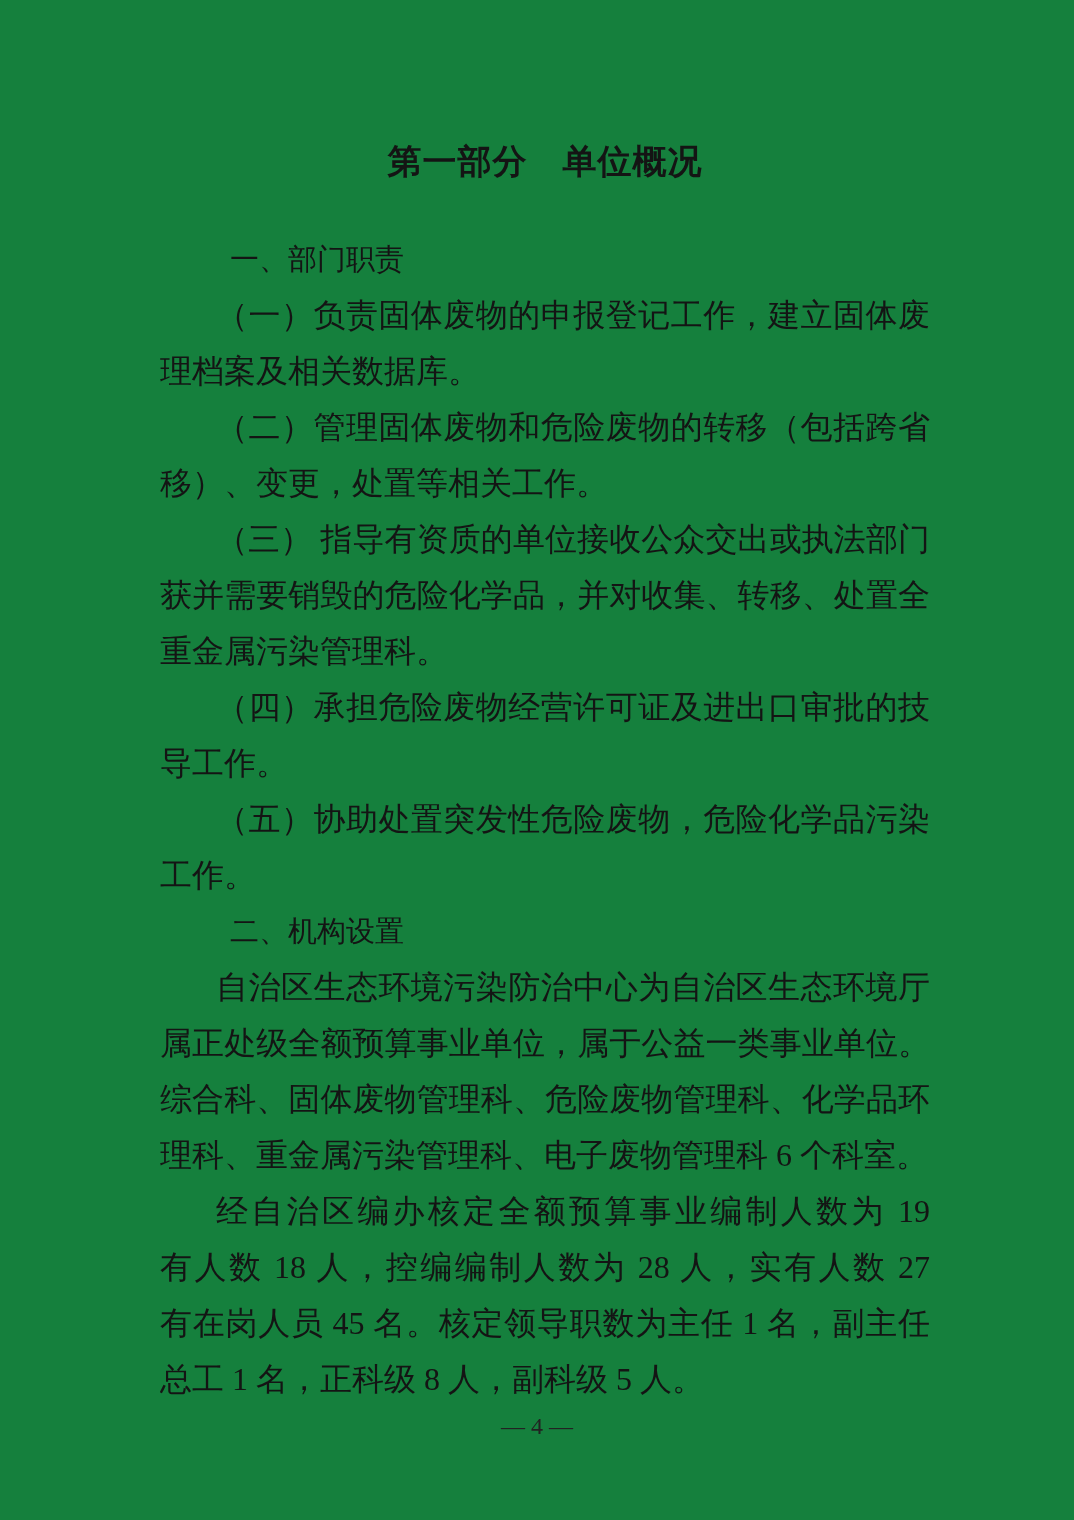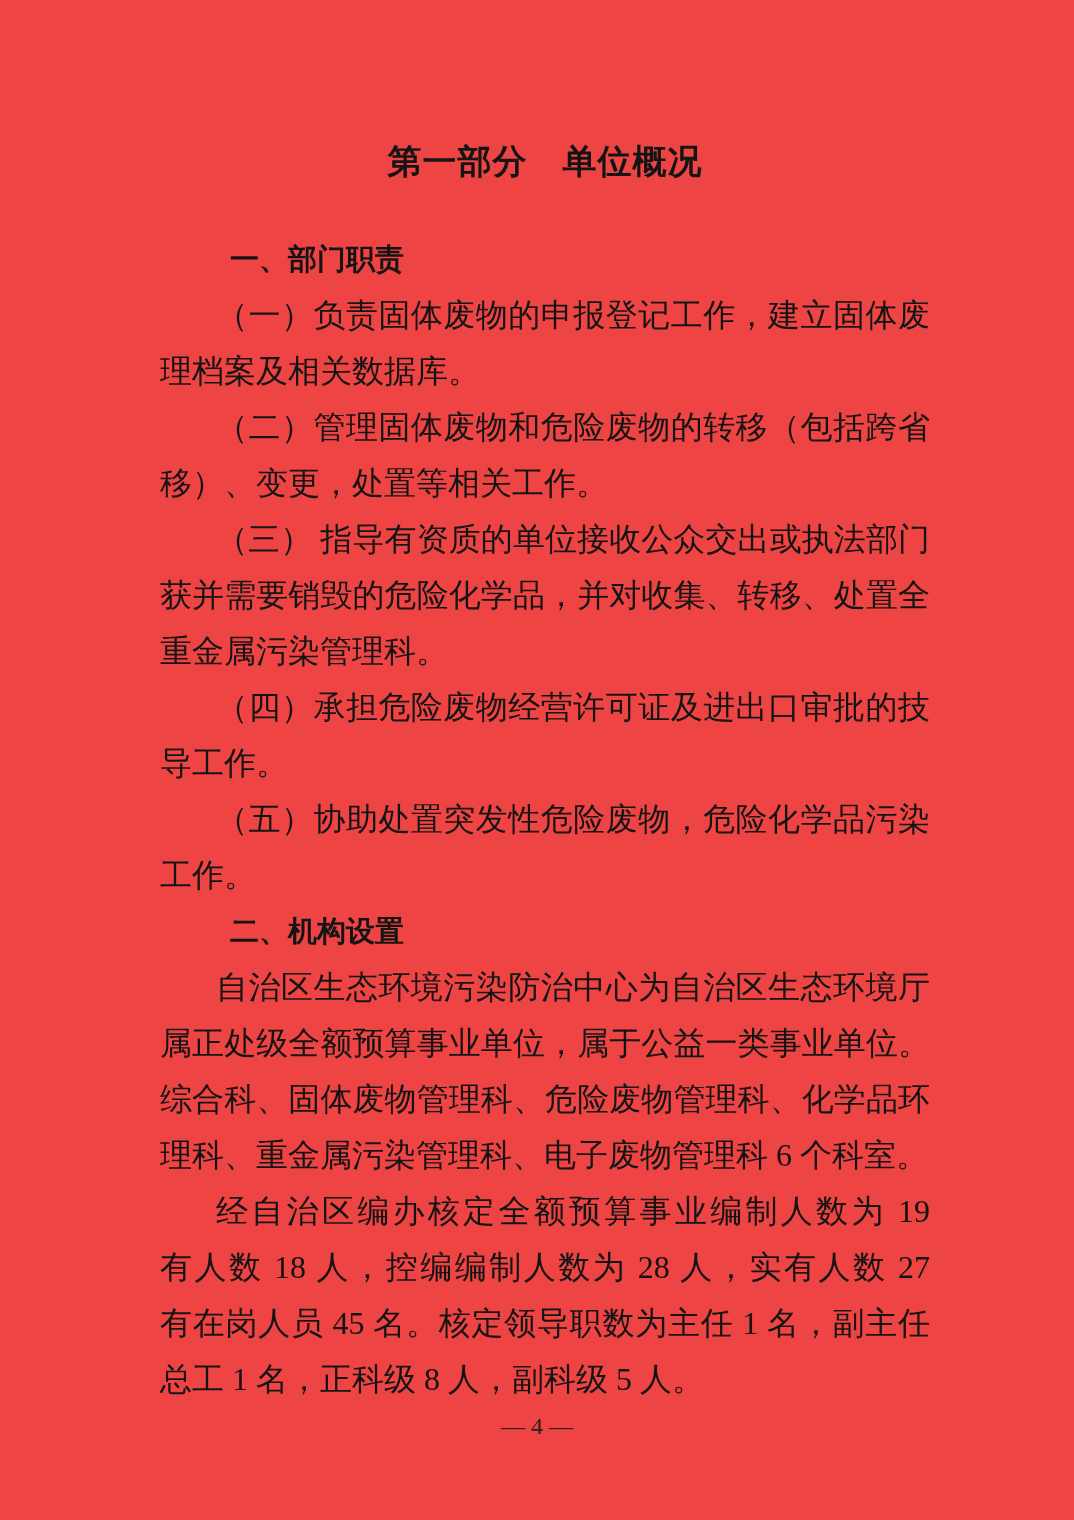--- a/index.html
+++ b/index.html
@@ -1,19 +1,19 @@
 <!DOCTYPE html>
 <html><head>
 <meta charset="utf-8">
 <style>
   html,body { margin:0; padding:0; background:#ffffff; }
   .page {
     position:relative;
     width:1074px; height:1520px;
-    background:#ef4444;
+    background:#15803d;
     color:#141414;
     overflow:hidden;
     font-family:"Liberation Serif","DejaVu Serif",serif;
   }
   .content {
     position:absolute; left:160px; top:0; width:770px;
   }
   .doc-title {
     margin-top:136px;
     height:50px; line-height:50px;
@@ -30,21 +30,21 @@
     font-size:32px;
     overflow:hidden;
   }
   .fill {
     text-align:justify;
     text-align-last:justify;
     text-justify:inter-ideograph;
   }
   .indent { text-indent:56px; }
   .heading {
-    font-weight:bold;
+    font-weight:normal;
     padding-left:70px;
     font-size:29px;
   }
   .footer {
     position:absolute; left:0; top:1398px; width:100%;
     height:56px; line-height:56px;
     text-align:center;
     font-size:24px;
     color:#222;
   }

